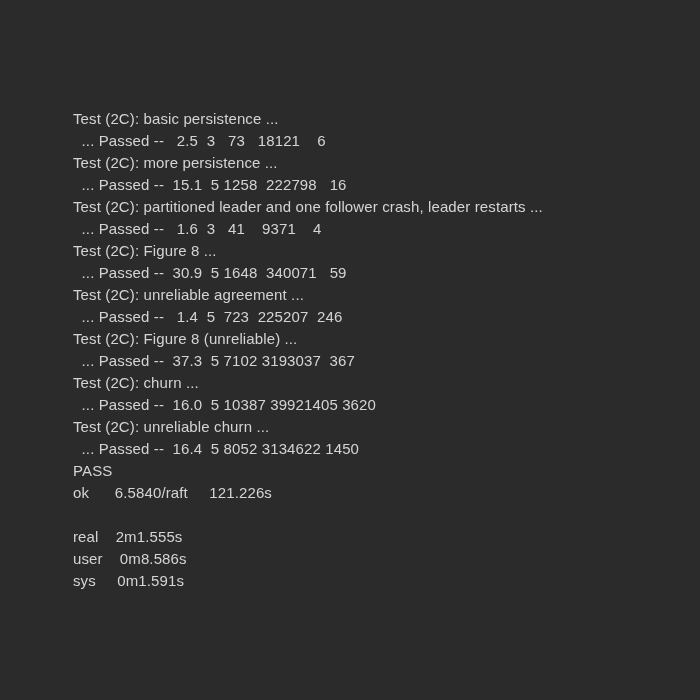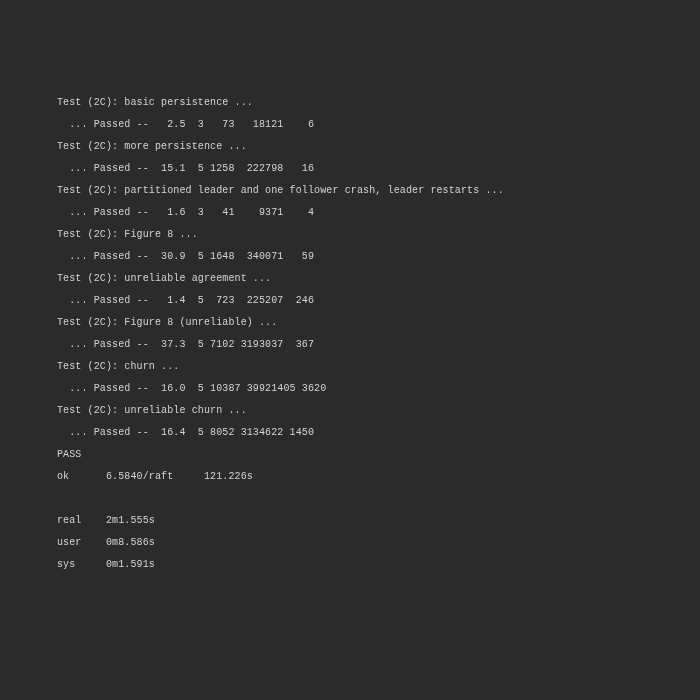--- a/index.html
+++ b/index.html
@@ -15,24 +15,24 @@
     font-family: "DejaVu Sans Mono", "Liberation Mono", monospace;
   }
   #terminal {
     box-sizing: border-box;
     width: 700px;
     height: 700px;
     background: #2b2b2b;
     padding: 92px 0 0 57px;
   }
   #terminal-output {
-    margin: 0;
+    margin: 16px;
     padding: 0;
-    font-family: Liberation Mono, monospace;
-    font-size: 10px;
+    font-family: Liberation Sans, sans-serif;
+    font-size: 15px;
     line-height: 22px;
     letter-spacing: 0.12px;
     color: #d4d4d4;
     white-space: pre;
     -webkit-font-smoothing: none;
   }
   .line {
     display: block;
     height: 22px;
     white-space: pre;

